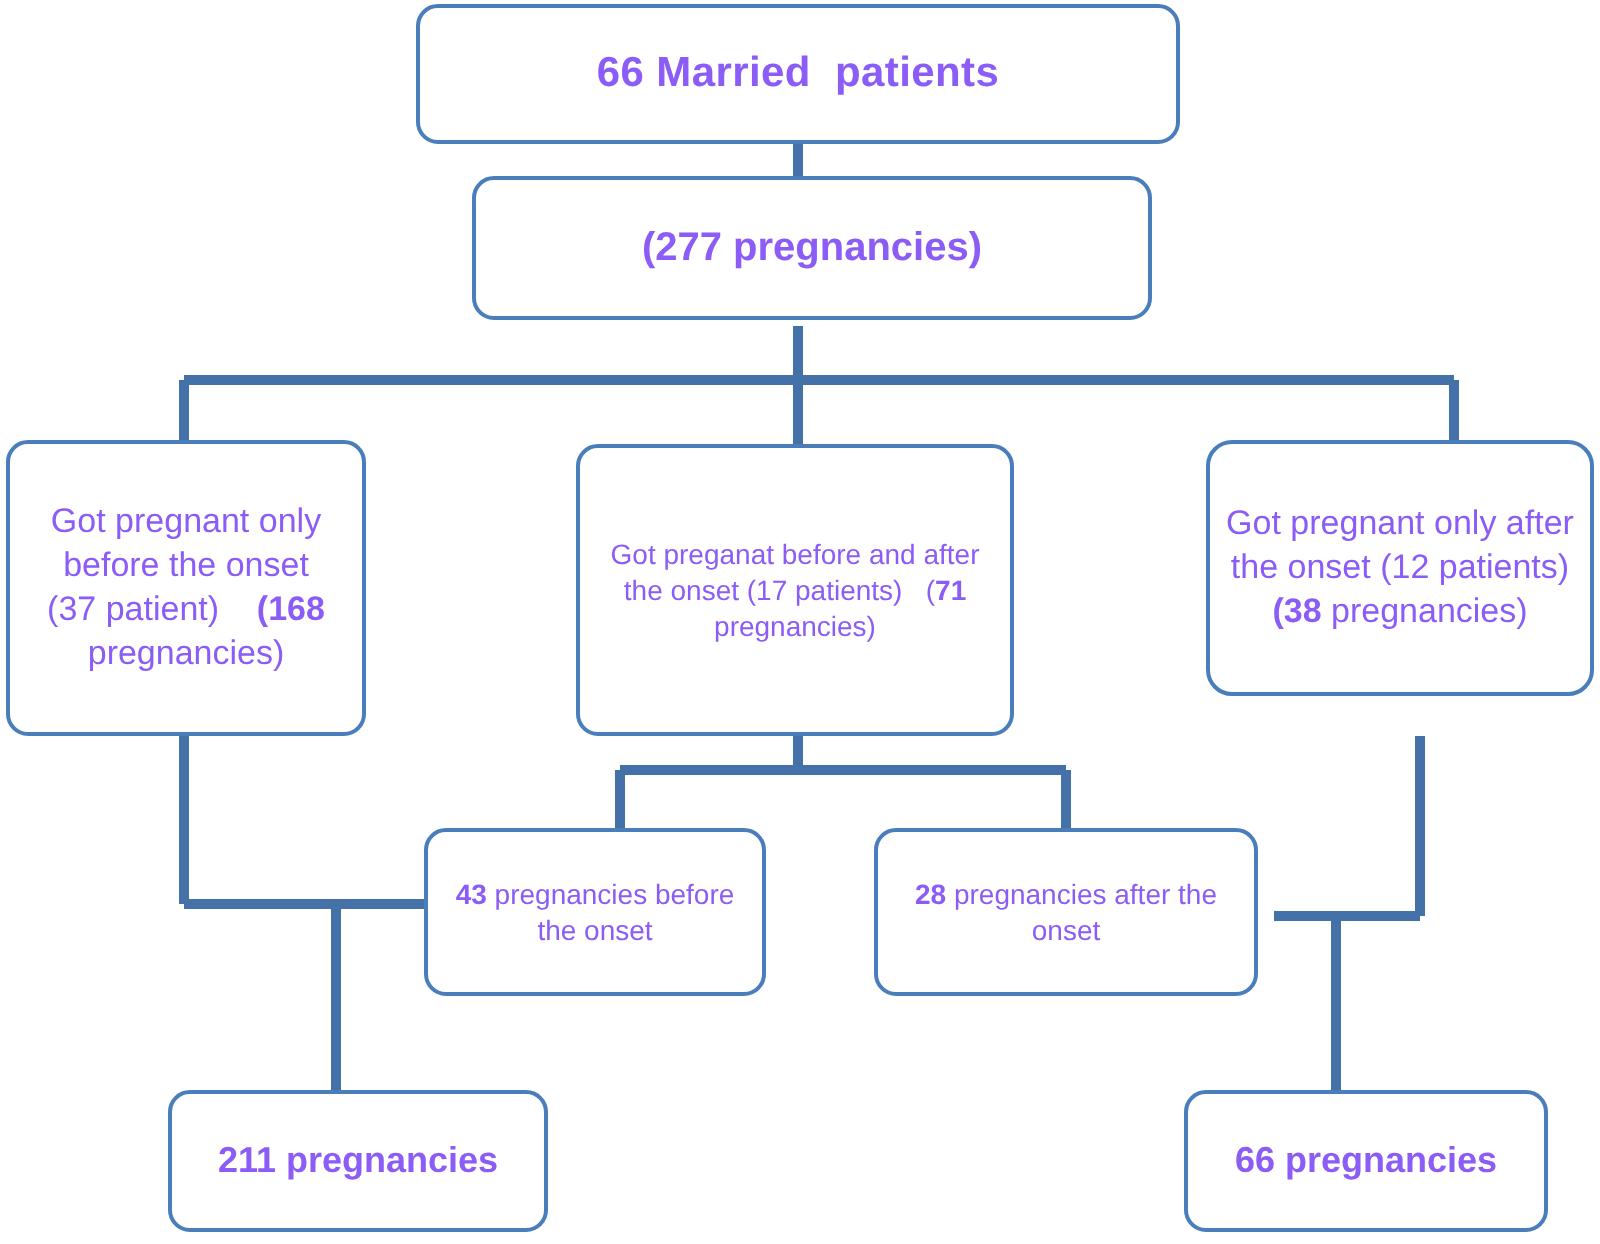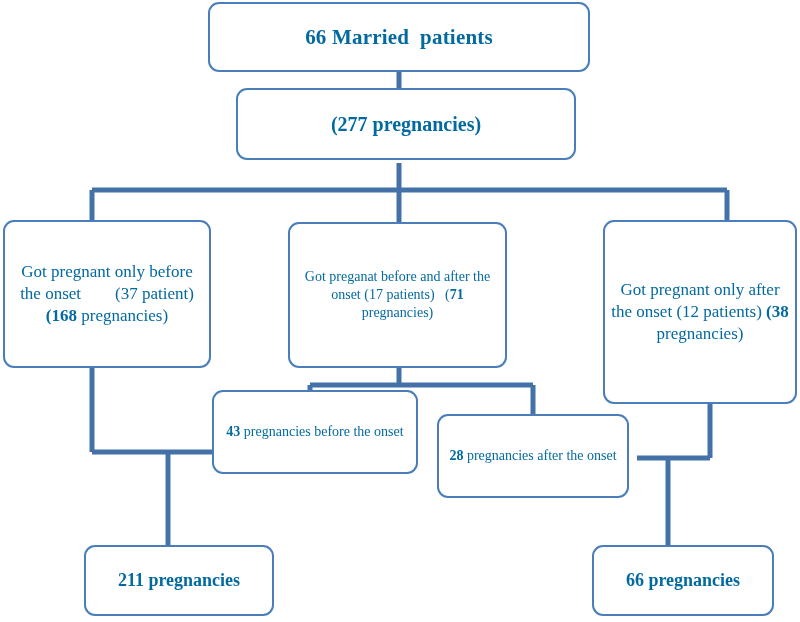--- a/index.html
+++ b/index.html
@@ -25,23 +25,22 @@
   .node {
     position: absolute;
     box-sizing: border-box;
     background: #ffffff;
     border: 2.5px solid #4A7EBB;
     border-radius: 11px;
     display: flex;
     align-items: center;
     justify-content: center;
     text-align: center;
-    color: #0369a1;
+    color: #8b5cf6;
     z-index: 2;
-    font-family: Liberation Serif, serif;
   }
   .node .txt {
     display: block;
     width: 100%;
     padding: 0 6px;
     box-sizing: border-box;
   }
   .t-head {
     font-size: 21px;
     font-weight: bold;
@@ -102,33 +101,33 @@
   </svg>
 
   <div class="node" style="left:208px; top:2px; width:382px; height:70px;">
     <span class="txt t-head"><b style="white-space: pre-wrap;">66 Married  patients</b></span>
   </div>
 
   <div class="node" style="left:236px; top:88px; width:340px; height:72px;">
     <span class="txt t-sub"><b style="white-space: pre-wrap;">(277 pregnancies</b><span style="white-space: pre-wrap;">)</span></span>
   </div>
 
-  <div class="node" style="left:3px; top:220px; width:208px; height:148px;">
+  <div class="node" style="left:3px; top:220px; width:180px; height:148px;">
     <span class="txt t-branch"><span style="white-space: pre-wrap;">Got pregnant only before the onset        (37 patient)    </span><b style="white-space: pre-wrap;">(168</b><span style="white-space: pre-wrap;"> pregnancies)</span></span>
   </div>
 
   <div class="node" style="left:288px; top:222px; width:219px; height:146px;">
     <span class="txt t-mid"><span style="white-space: pre-wrap;">Got preganat before and after the onset (17 patients)   (</span><b style="white-space: pre-wrap;">71</b><span style="white-space: pre-wrap;"> pregnancies)</span></span>
   </div>
 
-  <div class="node" style="left:603px; top:220px; width:194px; height:184px;">
+  <div class="node" style="left:603px; top:220px; width:194px; height:128px;border-radius:13px;">
     <span class="txt t-branch"><span style="white-space: pre-wrap;">Got pregnant only after the onset (12 patients) </span><b style="white-space: pre-wrap;">(38</b><span style="white-space: pre-wrap;"> pregnancies)</span></span>
   </div>
 
-  <div class="node" style="left:212px; top:390px; width:206px; height:84px;">
+  <div class="node" style="left:212px; top:414px; width:171px; height:84px;">
     <span class="txt t-mid"><b style="white-space: pre-wrap;">43</b><span style="white-space: pre-wrap;"> pregnancies before the onset</span></span>
   </div>
 
   <div class="node" style="left:437px; top:414px; width:192px; height:84px;">
     <span class="txt t-mid"><b style="white-space: pre-wrap;">28</b><span style="white-space: pre-wrap;"> pregnancies after the onset</span></span>
   </div>
 
   <div class="node" style="left:84px; top:545px; width:190px; height:71px;">
     <span class="txt t-leaf"><b style="white-space: pre-wrap;">211 pregnancies</b></span>
   </div>

